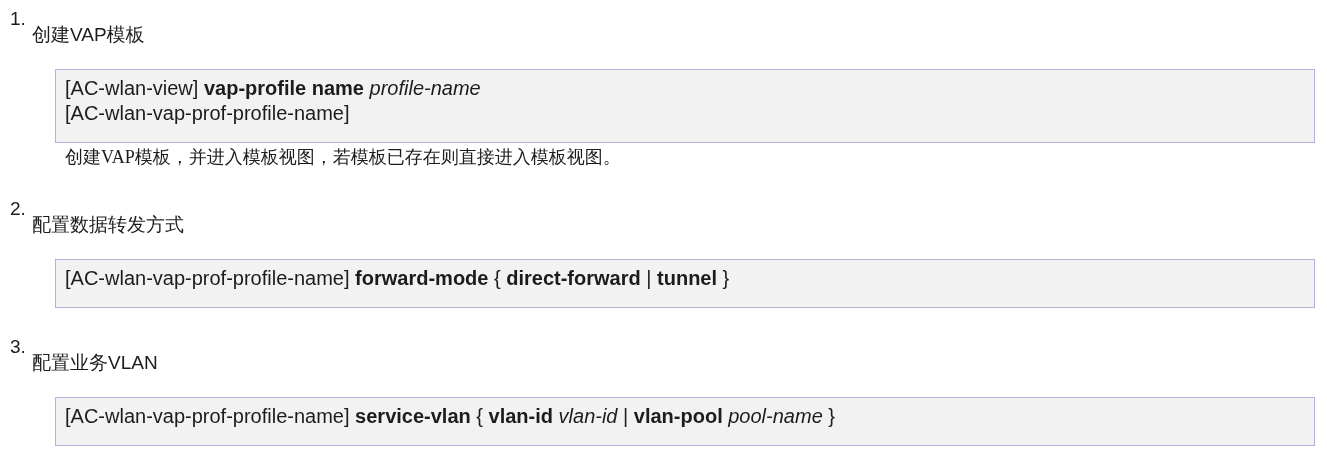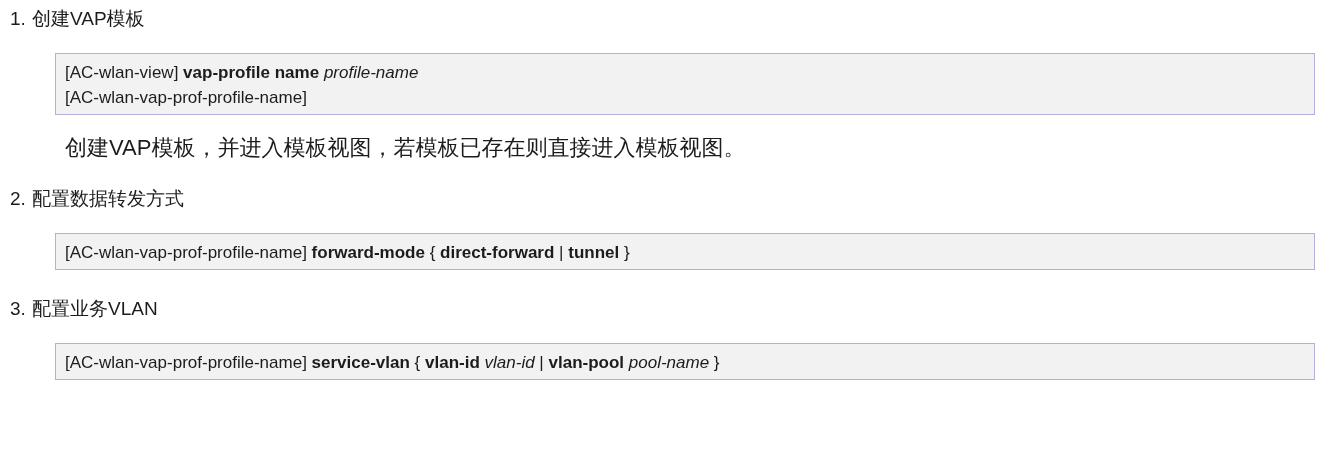--- a/index.html
+++ b/index.html
@@ -34,39 +34,41 @@
     align-items: flex-start;
     font-size: 19px;
     line-height: 25px;
   }
   .step-number {
     flex: 0 0 32px;
     padding-left: 10px;
   }
   .step-title {
     flex: 1;
+    margin-top: 16px;
   }
   .code-block {
-    margin: 22px 12px 20px 55px;
+    margin: 22px 12px 2px 55px;
     background: var(--code-bg);
     border: 1px solid var(--code-border);
-    padding: 6px 10px 4px 9px;
-    font-size: 17px;
+    padding: 6px 10px 16px 9px;
+    font-size: 20px;
     line-height: 25px;
   }
   .code-line {
     white-space: pre-wrap;
   }
   .seg-plain  { font-weight: normal; font-style: normal; }
   .seg-bold   { font-weight: bold;   font-style: normal; }
   .seg-italic { font-weight: normal; font-style: italic; }
   .step-description {
     margin: 0 12px 0 65px;
-    font-size: 22px;
+    font-size: 18px;
     line-height: 25px;
+    font-family: Liberation Serif, serif;
   }
 </style>
 </head>
 <body>
 
 <main>
   <ol class="step-list">
   <li class="step">
     <div class="step-head">
       <span class="step-number">1.</span>

